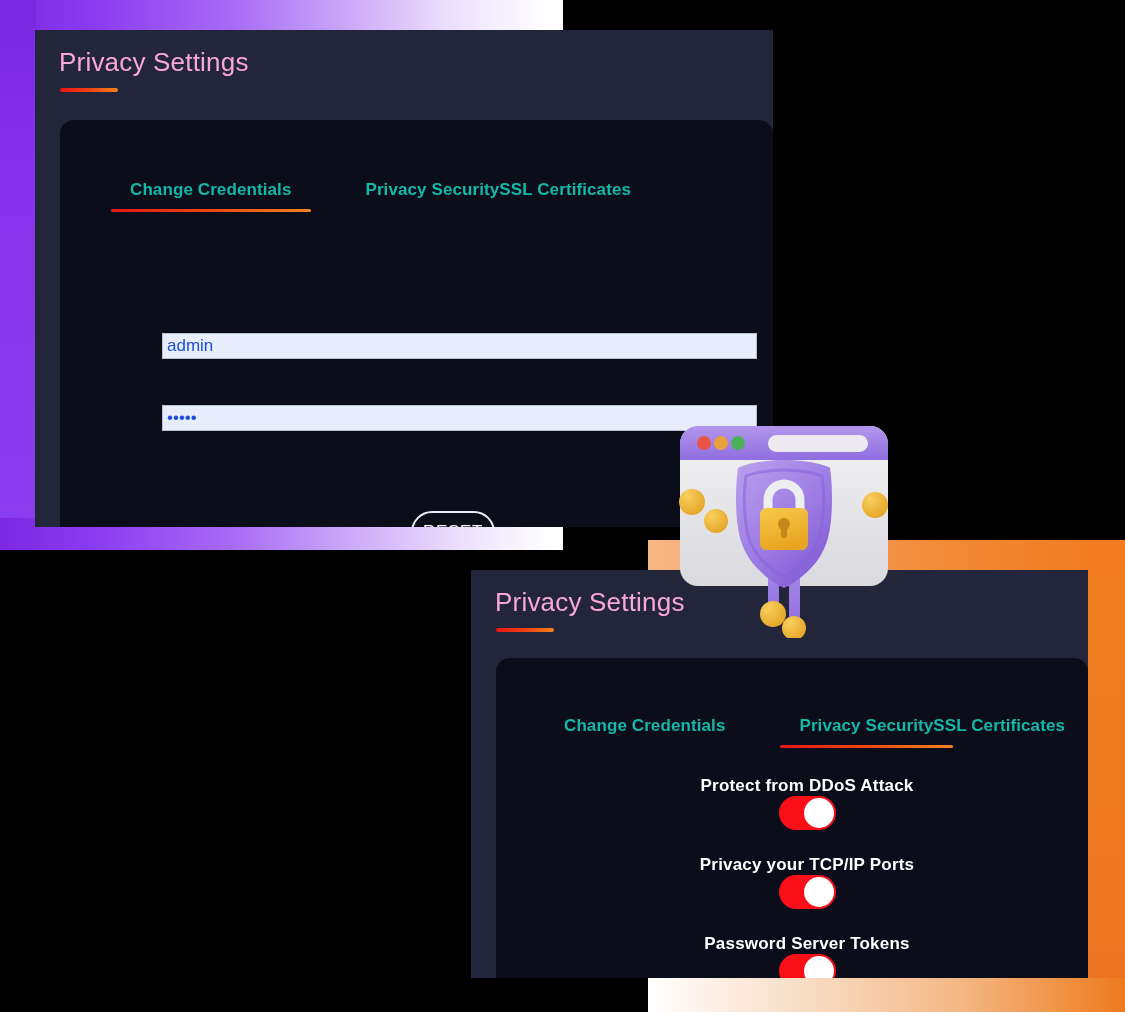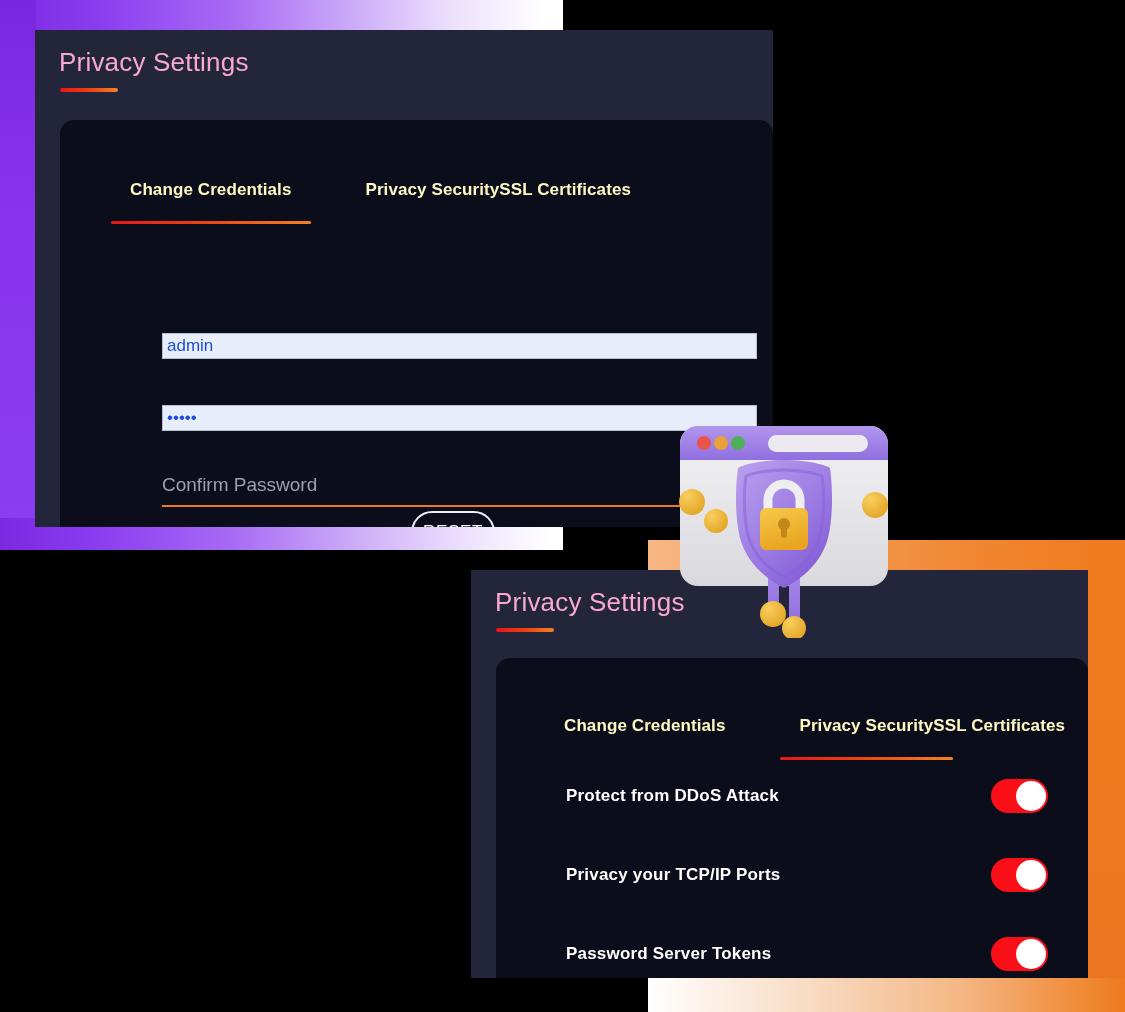--- a/index.html
+++ b/index.html
@@ -79,26 +79,26 @@
   
   .tabs {
     position: absolute;
     display: flex;
     align-items: flex-start;
   }
   .tabs-top { left: 70px; top: 60px; }
 
   .tab {
     position: relative;
-    color: #fef9c3;
+    color: #14b8a6;
     font-size: 17px;
     font-weight: 700;
     letter-spacing: .1px;
     white-space: nowrap;
-    padding-bottom: 24px;
+    padding-bottom: 12px;
     cursor: pointer;
   }
   .tab + .tab { }
   .tab.t2 { margin-left: 74px; }
   .tab.active::after {
     content: "";
     position: absolute;
     left: -19px; right: -20px; bottom: 0;
     height: 3px;
     border-radius: 2px;
@@ -196,20 +196,21 @@
   .tabs-bot { left: 68px; top: 58px; }
 
   .toggle-row {
     position: absolute;
     left: 70px;
     width: 482px;
     height: 40px;
     display: flex;
     align-items: center;
     justify-content: space-between;
+    flex-direction: column;
   }
   .tr1 { top: 118px; }
   .tr2 { top: 197px; }
   .tr3 { top: 276px; }
 
   .toggle-label {
     color: #ffffff;
     font-size: 17px;
     font-weight: 700;
     letter-spacing: .2px;
@@ -261,21 +262,20 @@
       <div class="tabs tabs-top">
         <div class="tab active">Change Credentials</div>
         <div class="tab t2">Privacy Security</div>
         <div class="tab">SSL Certificates</div>
       </div>
 
       <input class="field-autofill f1" type="text" value="admin" style="">
 
       <input class="field-autofill f2" type="text" value="•••••" style="">
 
-      <input class="field-underline" type="password" placeholder="Confirm Password" style="">
 
       <button class="reset-btn">RESET</button>
     </div>
   </div>
 
   <div class="of-top"></div>
   <div class="of-right"></div>
   <div class="of-bottom"></div>
 
   <div class="card-bot">

